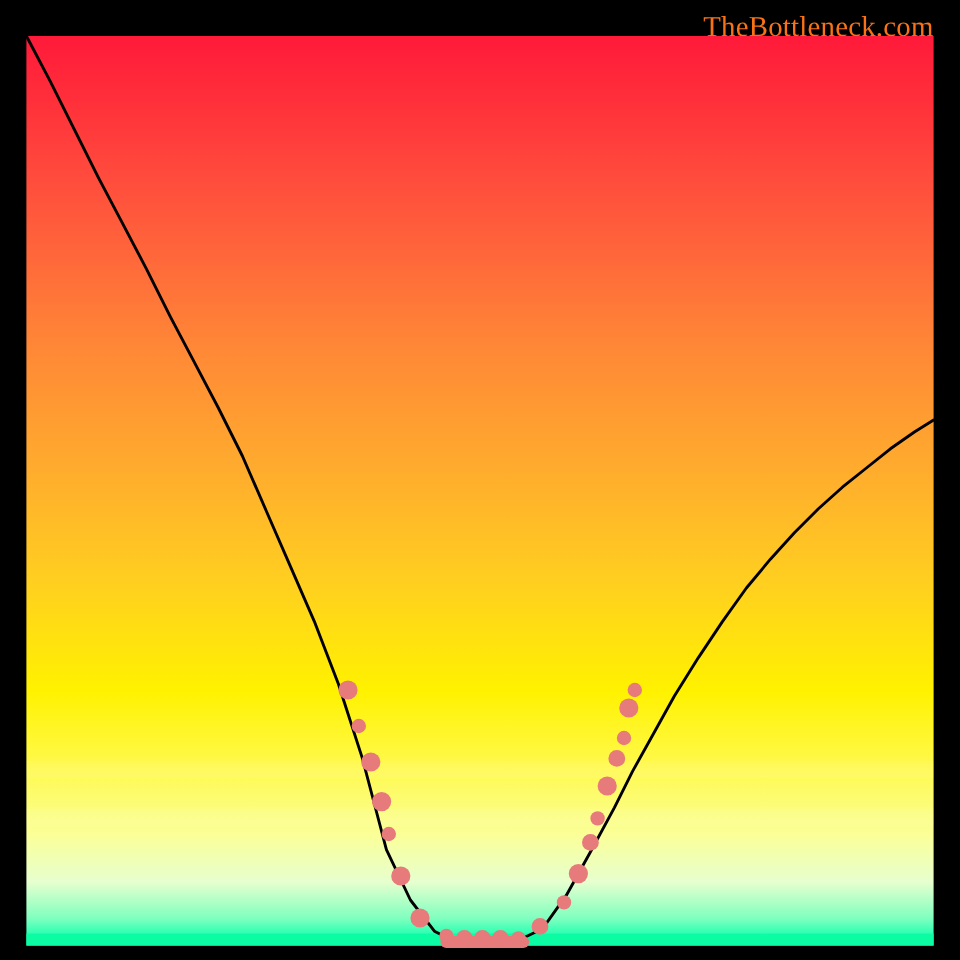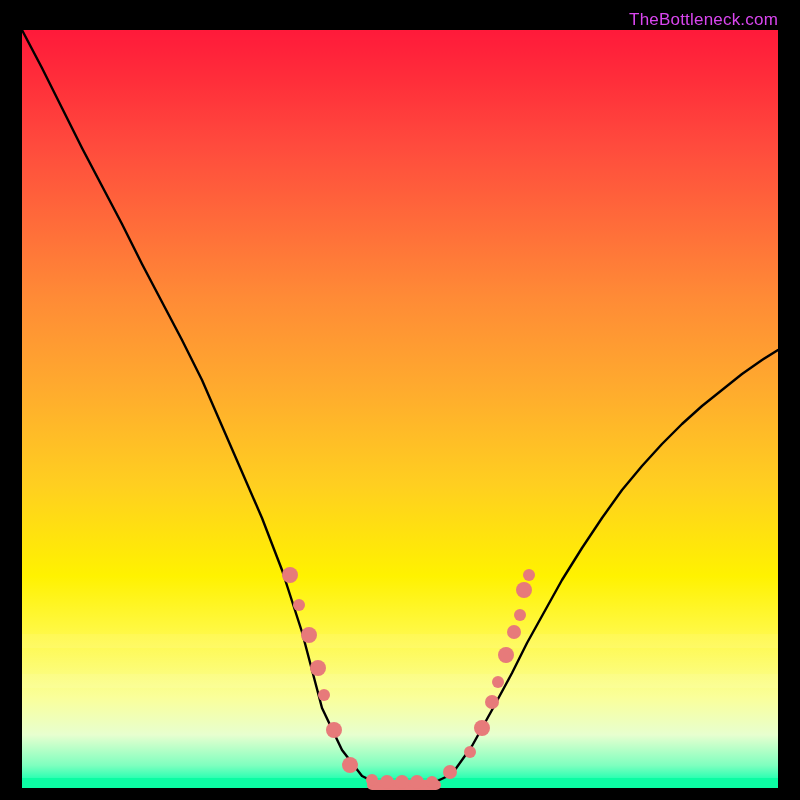--- a/index.html
+++ b/index.html
@@ -46,23 +46,23 @@
     position: absolute;
     left: 0;
     width: 100%;
     height: 14px;
     background: rgba(255,255,255,0.08);
   }
   .watermark {
     position: absolute;
     right: 12px;
     top: 0px;
-    font-family: Liberation Sans, sans-serif;
-    font-size: 17px;
-    color: #d946ef;
+    font-family: Liberation Serif, serif;
+    font-size: 24px;
+    color: #f97316;
     font-weight: 400;
     letter-spacing: 0.2px;
     user-select: none;
   }
   svg.curve {
     position: absolute;
     left: 0;
     top: 0;
     width: 100%;
     height: 100%;

